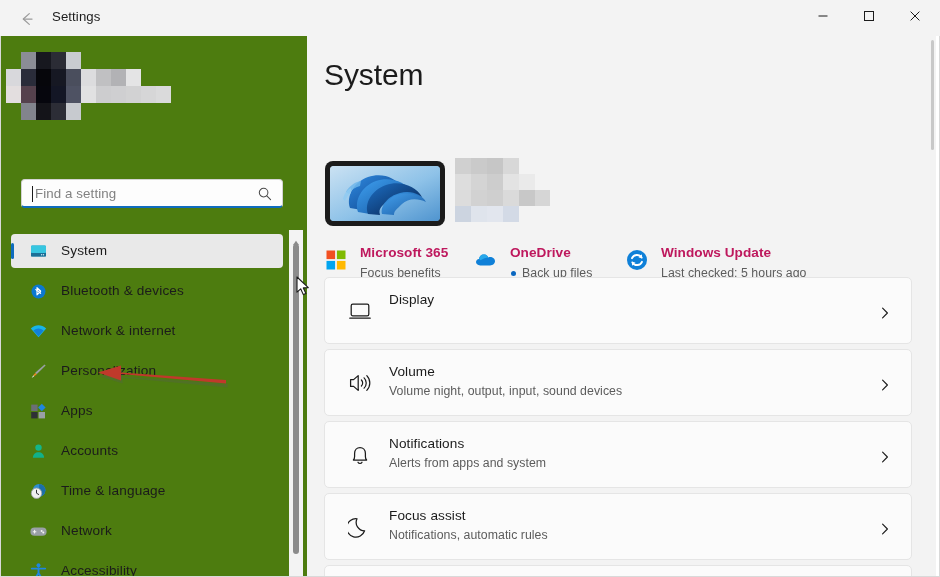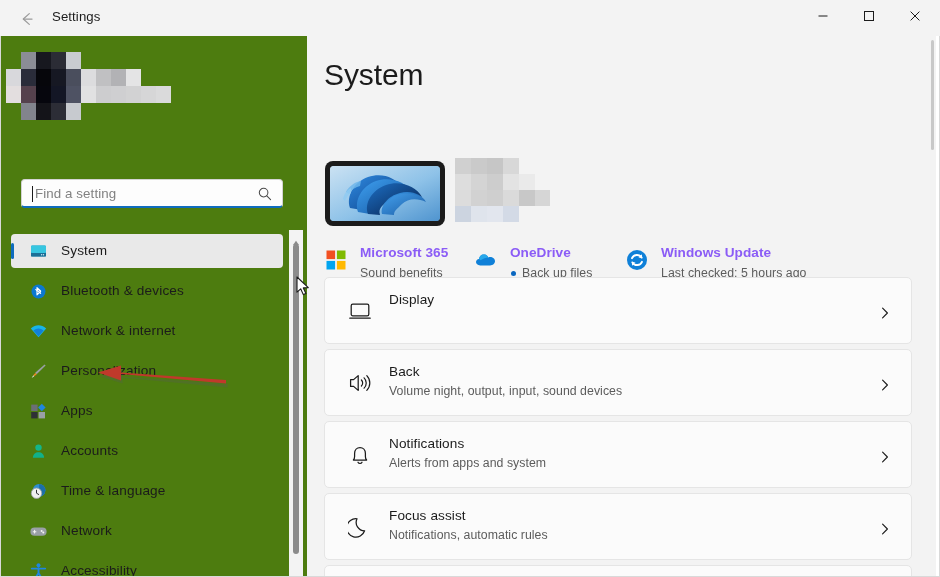--- a/index.html
+++ b/index.html
@@ -197,21 +197,21 @@
     width: 95px; height: 70px;
   }
   #device-blur div { position: absolute; }
 
   
   .qlink { position: absolute; top: 209px; height: 40px; }
   .qlink-icon { position: absolute; left: 0; top: 3px; width: 24px; height: 24px; }
   .qlink-title {
     position: absolute; left: 36px; top: 0px;
     font-size: 13.6px; font-weight: bold;
-    color: #8b5cf6; white-space: nowrap;
+    color: #be185d; white-space: nowrap;
     letter-spacing: .05px;
   }
   .qlink-sub {
     position: absolute; left: 36px; top: 21px;
     font-size: 12.3px;
     color: #5c5c5c; white-space: nowrap;
     letter-spacing: .05px;
   }
   .qlink-sub.bulleted { left: 48px; }
   .qlink-bullet {
@@ -556,21 +556,21 @@
     <div class="qlink" id="qlink-0">
       <div class="qlink-icon">
         <svg width="24" height="24" viewBox="0 0 24 24">
           <rect x="2.5" y="2.5" width="8.6" height="8.6" fill="#f25022"></rect>
           <rect x="12.9" y="2.5" width="8.6" height="8.6" fill="#7fba00"></rect>
           <rect x="2.5" y="12.9" width="8.6" height="8.6" fill="#00a4ef"></rect>
           <rect x="12.9" y="12.9" width="8.6" height="8.6" fill="#ffb900"></rect>
         </svg>
       </div>
       <div class="qlink-title">Microsoft 365</div>
-      <div class="qlink-sub">Sound benefits</div>
+      <div class="qlink-sub">Focus benefits</div>
     </div>
 
     <div class="qlink" id="qlink-1">
       <div class="qlink-icon">
         <svg width="24" height="24" viewBox="0 0 24 24">
           <path d="M6.2 17.4 C3.6 17.4 2 15.9 2 14.1 C2 12.5 3.3 11.2 5 11.0 C5.2 8.5 7.3 6.6 9.9 6.6 C11.9 6.6 13.6 7.7 14.4 9.4 C14.9 9.2 15.5 9.1 16.1 9.1 C18.8 9.1 21 11.0 21 13.3 C21 15.6 18.8 17.4 16.1 17.4 Z" fill="#0f80d8"></path>
           <path d="M5 11.0 C5.2 8.5 7.3 6.6 9.9 6.6 C11.9 6.6 13.6 7.7 14.4 9.4 C12.0 9.7 9.0 10.4 6.5 12.3 C5.9 11.5 5.5 11.1 5 11.0 Z" fill="#28a8ea"></path>
         </svg>
       </div>
       <div class="qlink-title">OneDrive</div>
@@ -609,21 +609,21 @@
 
     <div class="card" style="top:313px;">
       <div class="card-icon">
         <svg width="24" height="24" viewBox="0 0 24 24">
           <path d="M10.2 4.6 L5.6 8.6 H2.6 V15.4 H5.6 L10.2 19.4 Z" fill="none" stroke="#1b1b1b" stroke-width="1.25" stroke-linejoin="round"></path>
           <path d="M13.4 9.0 A4.2 4.2 0 0 1 13.4 15.0" fill="none" stroke="#1b1b1b" stroke-width="1.2" stroke-linecap="round"></path>
           <path d="M16.1 6.8 A7.4 7.4 0 0 1 16.1 17.2" fill="none" stroke="#1b1b1b" stroke-width="1.2" stroke-linecap="round"></path>
           <path d="M18.8 4.6 A10.6 10.6 0 0 1 18.8 19.4" fill="none" stroke="#1b1b1b" stroke-width="1.2" stroke-linecap="round"></path>
         </svg>
       </div>
-      <div class="card-title">Back</div>
+      <div class="card-title">Volume</div>
       <div class="card-sub">Volume night, output, input, sound devices</div>
       <div class="card-chev">
         <svg width="12" height="12" viewBox="0 0 12 12">
             <path d="M3.6 1.2 L8.4 6 L3.6 10.8" fill="none" stroke="#1b1b1b" stroke-width="1.15" stroke-linecap="round" stroke-linejoin="round"></path>
           </svg>
       </div>
     </div>
 
     <div class="card" style="top:385px;">
       <div class="card-icon">

